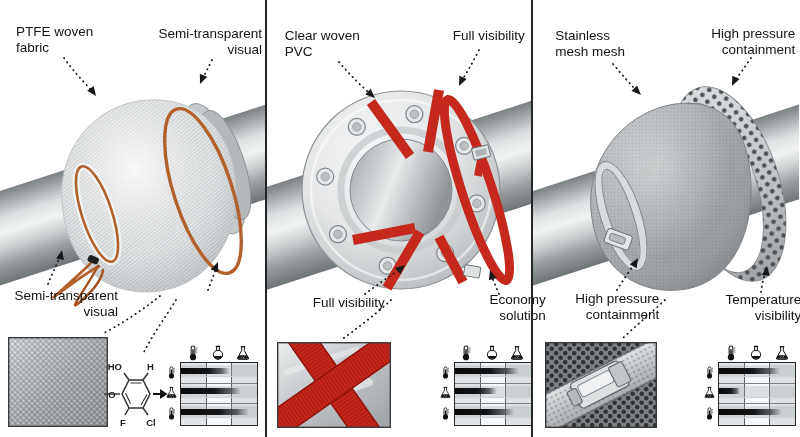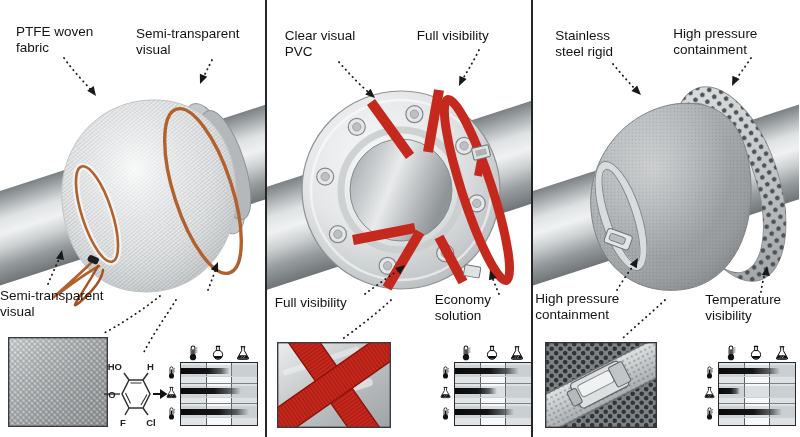--- a/index.html
+++ b/index.html
@@ -2,21 +2,21 @@
 <html><head>
 <meta charset="utf-8">
 <style>
   html,body{margin:0;padding:0;background:#fff;}
   .stage{position:relative;width:800px;height:437px;background:#fff;overflow:hidden;
          font-family:"Liberation Sans","DejaVu Sans",sans-serif;display:flex;}
   .panel{flex:1 1 0;position:relative;height:390px;border-radius:30px;}
   .divider{position:absolute;top:0;bottom:0;width:2px;background:#232527;z-index:6;}
   .lbl{position:absolute;font-size:13.5px;line-height:15.5px;color:#131313;
        white-space:pre-line;z-index:5;}
-  .ctr{text-align:left;}
+  .ctr{text-align:right;}
   .product{position:absolute;left:0;top:44px;width:266px;height:268px;z-index:1;}
   .overlay{position:absolute;left:0;top:0;width:266px;height:437px;z-index:4;pointer-events:none;}
   .dot{stroke:#17181a;stroke-width:1.8;stroke-dasharray:0.4 4.6;stroke-linecap:round;fill:none;}
   .ahead{fill:#17181a;stroke:none;}
   .swatch{position:absolute;z-index:3;}
   .chem{position:absolute;z-index:3;}
   .chem text{font-size:9.5px;font-weight:bold;fill:#222;
              font-family:"Liberation Sans","DejaVu Sans",sans-serif;}
   .rating{position:absolute;z-index:3;}
   .rhead{display:flex;justify-content:space-around;margin-left:17px;width:76px;height:18px;
@@ -203,25 +203,25 @@
               <div class="rband">
                 <div class="rbar" style="width: 90%;"></div>
               </div>
             </div>
         </div>
       </div>
     </div>
   </section>
 
   <section class="panel">
-    <div class="lbl" style="left:18px;top:28px;width:100px">Clear visual
+    <div class="lbl" style="left:18px;top:28px;width:100px">Clear woven
 PVC</div>
     <div class="lbl ctr" style="left:150px;top:28px;width:108px">Full visibility</div>
     <div class="lbl ctr" style="left:8px;top:295px;width:110px">Full visibility</div>
-    <div class="lbl ctr" style="left:168px;top:292px;width:104px">Economy
+    <div class="lbl ctr" style="left:175px;top:292px;width:104px">Economy
 solution</div>
 
     <svg class="product" viewBox="0 0 266 268">
       <defs>
         <linearGradient id="bPipe" x1="0" y1="0" x2="0" y2="1">
           <stop offset="0" stop-color="#7b8083"></stop>
             <stop offset=".1" stop-color="#9ba0a3"></stop>
           <stop offset=".3" stop-color="#dfe2e3"></stop>
             <stop offset=".46" stop-color="#f0f2f2"></stop>
           <stop offset=".62" stop-color="#ccd0d1"></stop>
@@ -380,21 +380,21 @@
                 <div class="rbar" style="width: 78%;"></div>
               </div>
             </div>
         </div>
       </div>
     </div>
   </section>
 
   <section class="panel">
     <div class="lbl" style="left:22px;top:28px;width:100px">Stainless
-steel rigid</div>
+mesh mesh</div>
     <div class="lbl ctr" style="left:140px;top:26px;width:122px">High pressure
 containment</div>
     <div class="lbl ctr" style="left:2px;top:291px;width:124px">High pressure
 containment</div>
     <div class="lbl ctr" style="left:172px;top:292px;width:96px">Temperature
 visibility</div>
 
     <svg class="product" viewBox="0 0 266 268">
       <defs>
         <linearGradient id="cPipe" x1="0" y1="0" x2="0" y2="1">

